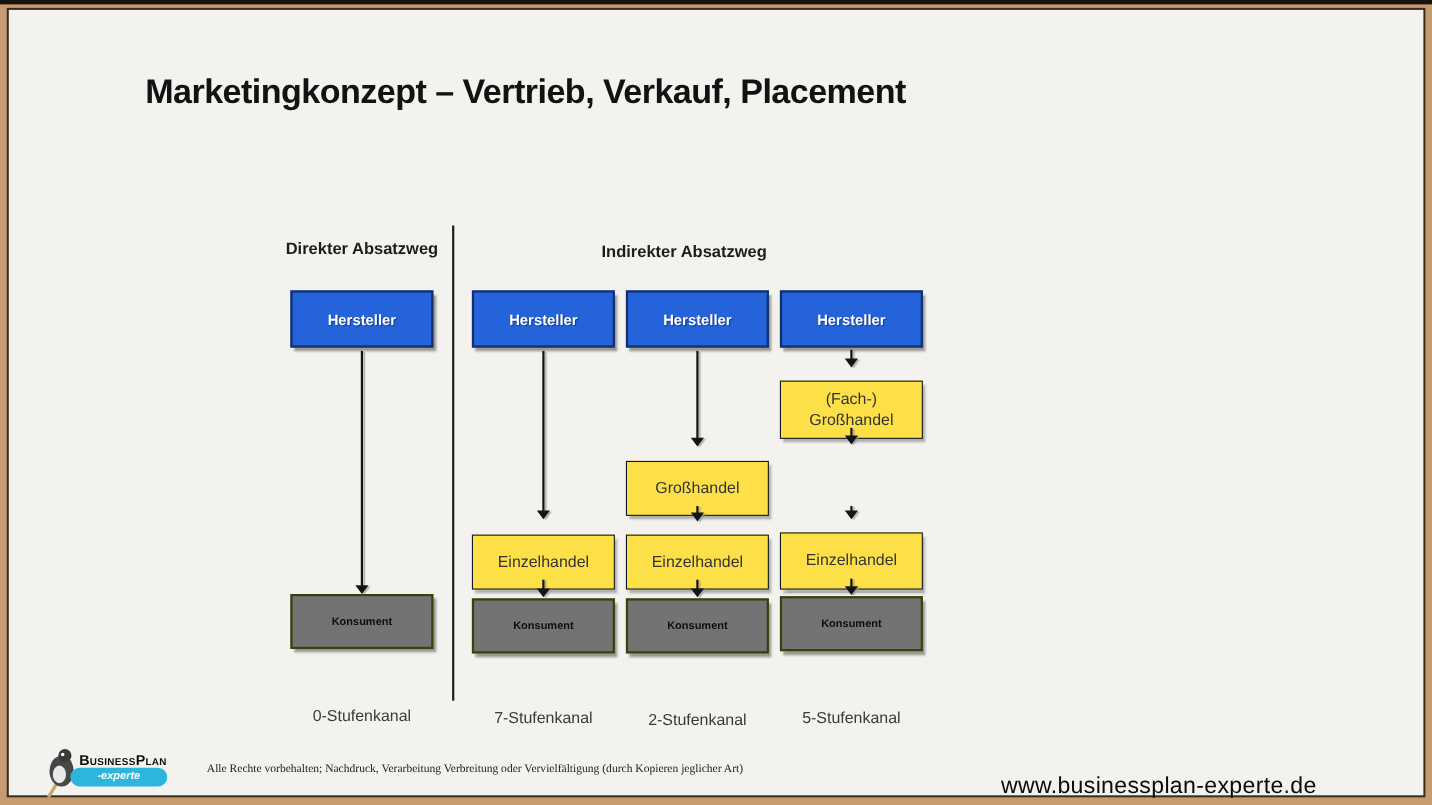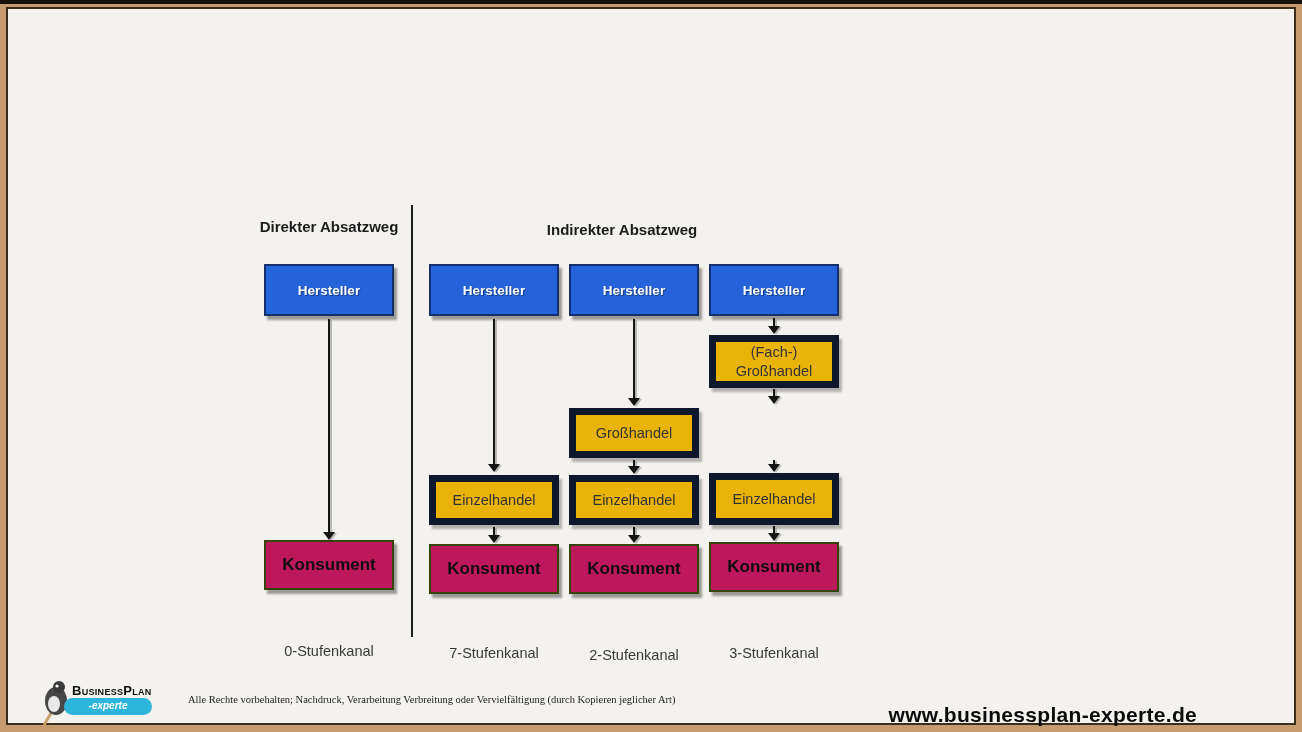--- a/index.html
+++ b/index.html
@@ -34,27 +34,28 @@
     position:absolute;display:flex;align-items:center;justify-content:center;
     text-align:center;box-sizing:border-box;padding:2px 6px;
   }
   .box.producer{
     background:#2563DB;border:2px solid #13306B;color:#ffffff;
     font-weight:bold;font-size:13.5px;
     text-shadow:1px 1px 1px rgba(0,0,0,.4);
     box-shadow:3px 4px 2px rgba(125,124,118,.75);
   }
   .box.mid{
-    background:#eab308;border:7px solid #0f172a;color:#343434;
+    background:#fde047;border:1px solid #0f172a;color:#343434;
     font-size:14.5px;line-height:1.25;
     box-shadow:3px 4px 2px rgba(125,124,118,.55);
+    margin-top:11px;
   }
   .box.consumer{
-    background:#be185d;border:2px solid #36430B;color:#0e0e0e;
-    font-weight:bold;font-size:17px;
+    background:#737373;border:2px solid #36430B;color:#0e0e0e;
+    font-weight:bold;font-size:10px;
     box-shadow:3px 4px 2px rgba(125,124,118,.75);
   }
 
   .arrow{position:absolute;width:12px;filter:drop-shadow(2px 1px 0 rgba(150,150,146,.65));}
   .arrow .shaft{position:absolute;left:5px;top:0;bottom:6px;width:2px;background:#141414;}
   .arrow .head{
     position:absolute;left:0;bottom:0;width:0;height:0;
     border-left:6px solid transparent;border-right:6px solid transparent;
     border-top:8px solid #141414;
   }
@@ -77,31 +78,32 @@
     background:#2DB6DC;border-radius:11px;
     color:#ffffff;font-weight:bold;font-style:italic;font-size:10px;
     text-align:center;padding:2px 0 4px 0;
   }
   .copyright{
     position:absolute;left:180px;top:684px;width:580px;
     font-size:10.5px;line-height:14px;color:#1c1c1c;font-family:Liberation Serif, serif;
   }
   .website{
     position:absolute;right:97px;top:694px;
-    font-size:21px;font-weight:bold;color:#0b0b0b;letter-spacing:.3px;
+    font-size:21px;font-weight:normal;color:#0b0b0b;letter-spacing:.3px;
     white-space:nowrap;
   }
 </style>
 </head>
 <body>
 
 <div class="top-strip"></div>
 <div class="slide">
   <div class="canvas">
 
+    <div class="slide-title">Marketingkonzept – Vertrieb, Verkauf, Placement</div>
 
     <div class="section-header hdr-direct">Direkter Absatzweg</div>
     <div class="divider"></div>
     <div class="section-header hdr-indirect">Indirekter Absatzweg</div>
 
     <div class="box producer" style="left:256px;top:255px;width:130px;height:52px;">Hersteller</div>
     <div class="arrow" style="left:315px;top:310px;height:221px;">
         <div class="shaft"></div>
         <div class="head"></div>
       </div>
@@ -152,21 +154,21 @@
     <div class="arrow" style="left:760px;top:451px;height:12px;">
         <div class="shaft"></div>
         <div class="head"></div>
       </div>
     <div class="box mid" style="left:701px;top:464px;width:130px;height:52px;">Einzelhandel</div>
     <div class="arrow" style="left:760px;top:517px;height:15px;">
         <div class="shaft"></div>
         <div class="head"></div>
       </div>
     <div class="box consumer" style="left:701px;top:533px;width:130px;height:50px;">Konsument</div>
-    <div class="channel-label" style="left:701px;top:600px;">3-Stufenkanal</div>
+    <div class="channel-label" style="left:701px;top:600px;">5-Stufenkanal</div>
 
     <div class="logo">
       <svg class="mascot" width="32" height="48" viewBox="0 0 32 48">
         <line x1="4" y1="46" x2="24" y2="12" stroke="#c9a36b" stroke-width="3"></line>
         <ellipse cx="16" cy="22" rx="11" ry="14" fill="#474747"></ellipse>
         <ellipse cx="14" cy="25" rx="6" ry="8" fill="#e9e9e9"></ellipse>
         <circle cx="19" cy="8" r="6" fill="#3a3a3a"></circle>
         <circle cx="17" cy="7" r="1.6" fill="#ffffff"></circle>
       </svg>
       <div class="wordmark">BusinessPlan</div>

